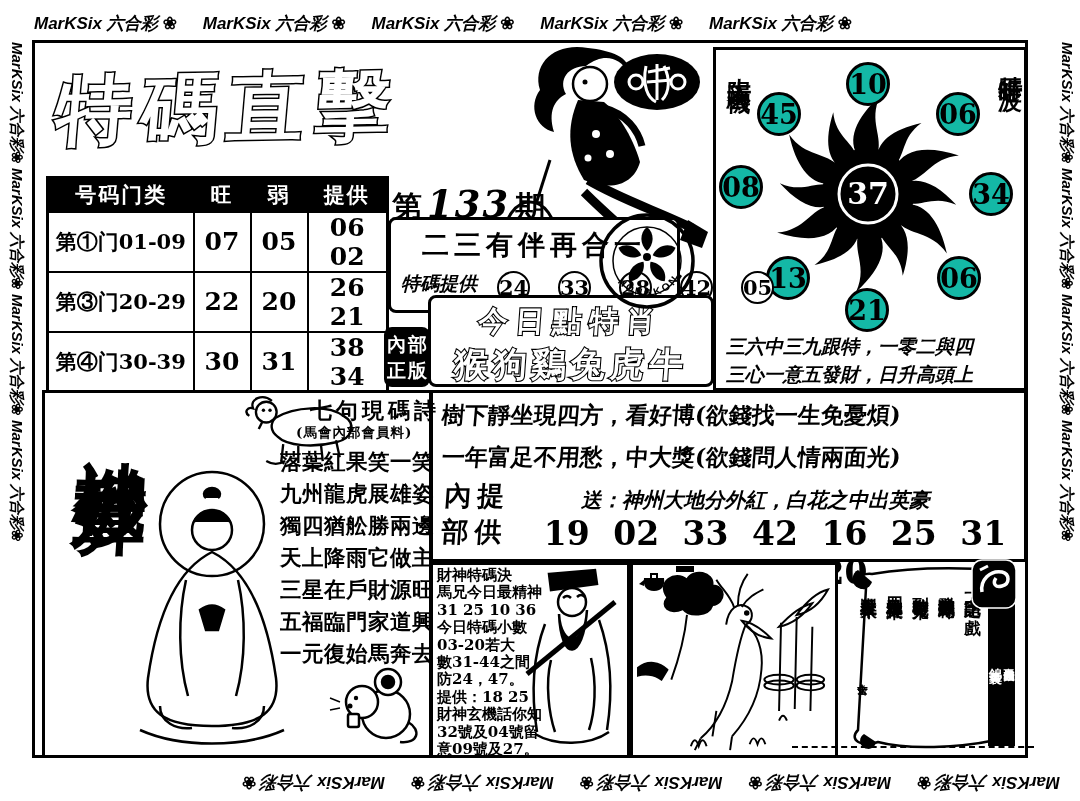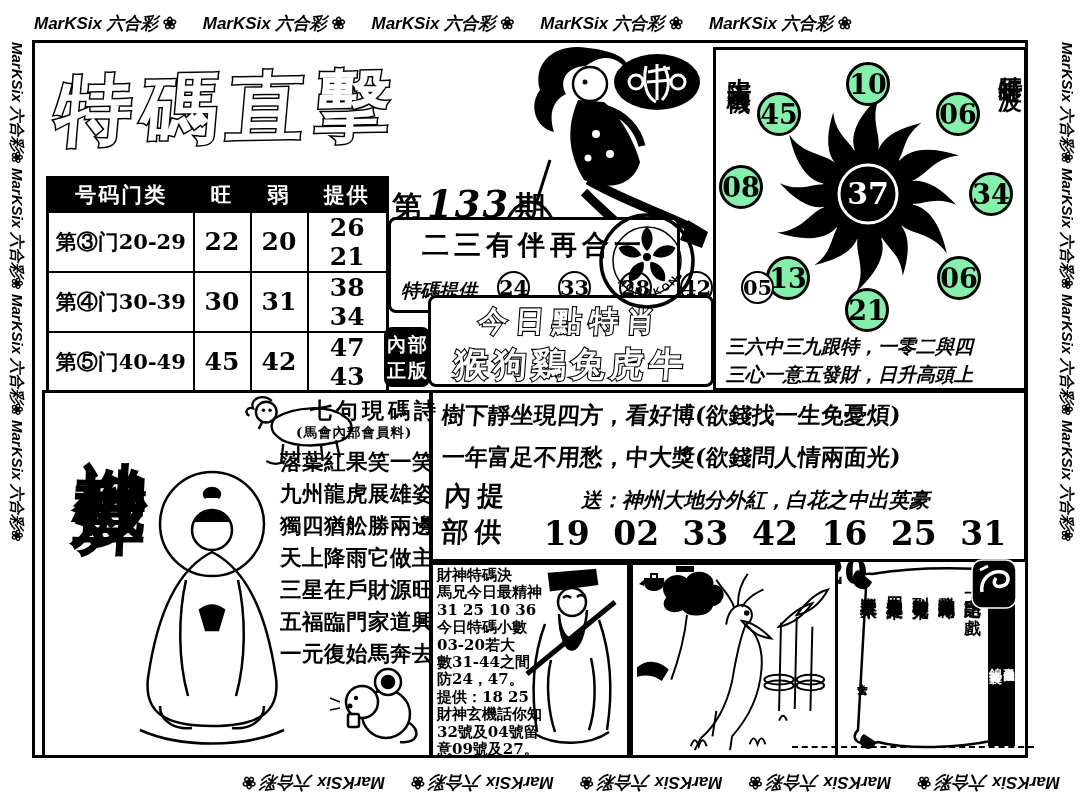--- a/index.html
+++ b/index.html
@@ -19,28 +19,28 @@
 .frame{position:absolute;left:32px;top:40px;width:996px;height:718px;border:3px solid #000}
 .title{font-family:"DejaVu Serif",serif;font-weight:bold;font-size:76px;letter-spacing:10px;transform:skewX(-6deg) rotate(-1deg);white-space:nowrap}
 .gate{position:absolute;left:46px;top:176px;border-collapse:collapse;border:3px solid #000;background:#fff;table-layout:fixed}
 .gate th{background:#000;color:#fff;font-size:21px;font-weight:bold;height:34px;font-family:"DejaVu Serif",serif;letter-spacing:2px}
 .gate td{border:2.5px solid #000;text-align:center;font-family:"DejaVu Serif",serif;font-weight:bold;font-size:25px;height:34px;word-spacing:6px}
 .gate td.glabel{font-size:21px;letter-spacing:0px}
 .issue{font-family:"DejaVu Serif",serif;font-weight:bold;font-size:30px;white-space:nowrap}
 .issue .inum{font-style:italic;font-size:37px;margin:0 5px;letter-spacing:2px}
 .rbox{border:3.5px solid #000;border-radius:8px;background:#fff}
 .headline{font-family:"DejaVu Serif",serif;font-weight:bold;font-size:27px;letter-spacing:5px;text-align:center;margin-top:7px}
-.provrow{display:flex;align-items:flex-end;margin:8px 0 0 10px}
+.provrow{display:flex;align-items:flex-start;margin:8px 0 0 10px}
 .provlbl{font-family:"DejaVu Serif",serif;font-weight:bold;font-style:italic;font-size:19px;margin-right:6px;white-space:nowrap}
 .ccircle{display:inline-block;width:33px;height:33px;border:2.5px solid #000;border-radius:50%;text-align:center;line-height:29px;font-size:21px;font-weight:bold;font-family:"DejaVu Serif",serif;margin:0 14px;background:#fff}
 .sealblk{display:grid;grid-template-columns:1fr 1fr;background:#000;color:#fff;border-radius:8px;font-weight:bold;font-size:19px;line-height:26px;text-align:center;padding:4px 2px;font-family:"DejaVu Serif",serif}
 .zline1{font-size:29px;letter-spacing:8px;text-align:center;font-family:"DejaVu Serif",serif;font-weight:bold;margin-top:4px;transform:skewX(-4deg)}
 .zline2{font-size:34px;letter-spacing:5px;text-align:center;font-family:"DejaVu Serif",serif;font-weight:bold;transform:skewX(-4deg)}
 .vmed{writing-mode:vertical-rl;text-orientation:upright;font-family:"DejaVu Serif",serif;font-weight:bold;font-size:24px;letter-spacing:4px;transform:skewX(-2deg)}
-.numcircle{position:absolute;width:44px;height:44px;border:3px solid #000;border-radius:50%;text-align:center;line-height:39px;font-size:27px;font-weight:bold;font-family:"DejaVu Serif",serif;background:#86efac}
+.numcircle{position:absolute;width:44px;height:44px;border:3px solid #000;border-radius:50%;text-align:center;line-height:39px;font-size:27px;font-weight:bold;font-family:"DejaVu Serif",serif;background:#14b8a6}
 .verse{font-family:"DejaVu Serif",serif;font-weight:bold;font-style:italic;font-size:19px;line-height:29px;white-space:nowrap}
 .brush{font-family:"DejaVu Serif",serif;font-weight:bold;white-space:nowrap}
 .seal2{display:grid;grid-template-columns:1fr 1fr;width:66px;font-size:27px;font-weight:bold;font-family:"DejaVu Serif",serif;line-height:36px;text-align:center;transform:skewX(-4deg)}
 .vbig{writing-mode:vertical-rl;text-orientation:upright;font-family:"DejaVu Serif",serif;font-weight:bold;font-size:74px;letter-spacing:8px;transform:skewX(-3deg)}
 .poem{font-family:"DejaVu Serif",serif;font-weight:bold;font-size:21.5px;line-height:32px;letter-spacing:0.5px;white-space:nowrap}
 .cslines{font-family:"DejaVu Serif",serif;font-weight:bold;font-size:15px;line-height:17.4px;white-space:nowrap}
 .scols{writing-mode:vertical-rl;text-orientation:upright;font-family:"DejaVu Serif",serif;font-weight:bold;font-size:16.5px}
 .scols div{margin:0 3px;line-height:23px;letter-spacing:1px}
 .strip2{position:absolute;background:#000;color:#fff;writing-mode:vertical-rl;text-orientation:upright;font-family:"DejaVu Serif",serif;font-weight:bold;text-align:center;padding-top:10px}
 .strip2 .c1{font-size:11px;line-height:13px;letter-spacing:1px}
@@ -90,20 +90,26 @@
     </colgroup>
   <thead>
       <tr>
     <th>号码门类</th>
     <th>旺</th>
     <th>弱</th>
     <th>提供</th>
   </tr>
     </thead>
   <tbody>
+    <tr>
+        <td class="glabel">第①门01-09</td>
+        <td>07</td>
+        <td>05</td>
+        <td>06 02</td>
+      </tr>
     <tr>
         <td class="glabel">第③门20-29</td>
         <td>22</td>
         <td>20</td>
         <td>26 21</td>
       </tr>
     <tr>
         <td class="glabel">第④门30-39</td>
         <td>30</td>
         <td>31</td>

